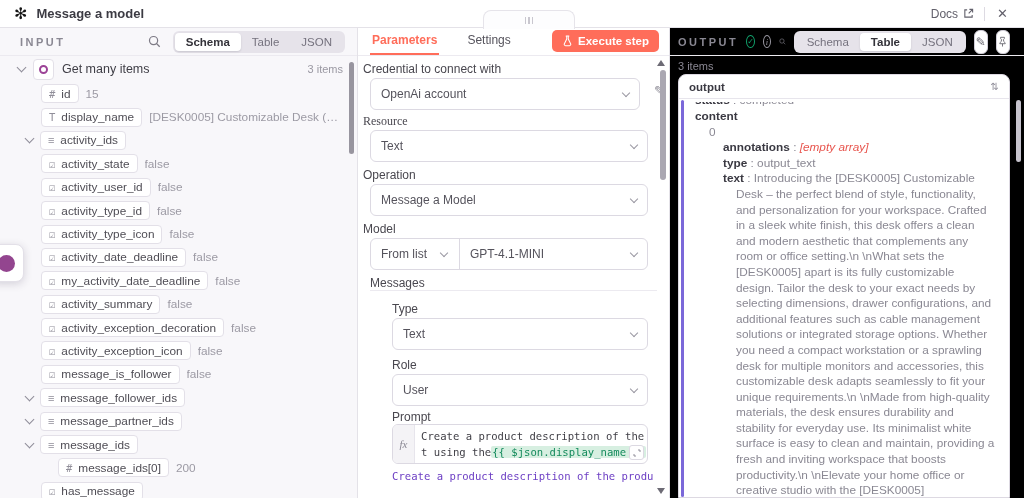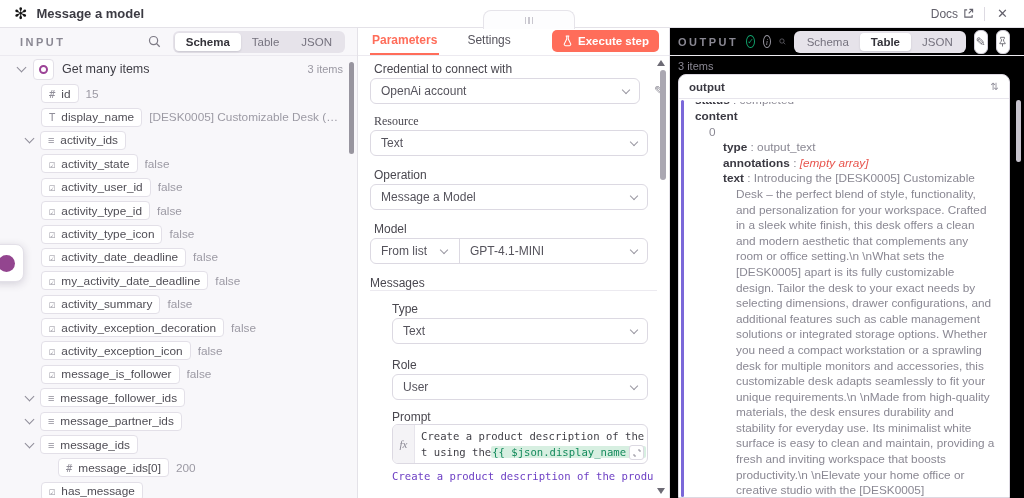--- a/index.html
+++ b/index.html
@@ -55,23 +55,23 @@
   .prev-node-btn { position:absolute; left:-12px; top:244px; width:36px; height:38px; background:#fff; border:1px solid #e3e0e8; border-radius:8px; box-shadow:0 2px 8px rgba(50,40,70,.18); display:flex; align-items:center; justify-content:center; z-index:3; }
   .prev-node-btn i { width:17px; height:17px; border-radius:50%; background:#93458f; display:block; }
 
   
   .mid-head { height:28px; display:flex; align-items:flex-end; padding:0 10px 0 12px; border-bottom:1px solid #eceaf0; position:relative; background:#fff; }
   .mtab { font-size:12px; padding:0 2px 8px; margin-right:26px; color:#55535c; cursor:pointer; position:relative; }
   .mtab.active { color:#ff6d5a; font-weight:700; }
   .mtab.active::after { content:""; position:absolute; left:0; right:0; bottom:0; height:2px; background:#ff6d5a; }
   .exec-btn { margin-left:auto; margin-bottom:3px; background:#ff6d5a; color:#fff; border:none; border-radius:5px; height:22px; padding:0 10px; font-size:11.5px; font-weight:700; display:flex; align-items:center; gap:5px; cursor:pointer; font-family:inherit; }
   .mid-body { position:absolute; top:28px; left:0; right:0; bottom:0; overflow:hidden; }
-  .flabel { position:absolute; left:16px; font-size:12px; color:#49474f; }
+  .flabel { position:absolute; left:5px; font-size:12px; color:#49474f; }
   .flabel.g { left:34px; }
-  .select { position:absolute; left:12px; width:278px; height:26px; background:#fff; border:1px solid #dcd9e2; border-radius:6px; display:flex; align-items:center; padding:0 26px 0 10px; font-size:12px; color:#55535c; cursor:pointer; }
+  .select { position:absolute; left:12px; width:278px; height:32px; background:#fff; border:1px solid #dcd9e2; border-radius:6px; display:flex; align-items:center; padding:0 26px 0 10px; font-size:12px; color:#55535c; cursor:pointer; }
   .select.g { left:34px; width:256px; }
   .sel-chev { position:absolute; right:10px; width:6px; height:6px; border-right:1.3px solid #9a98a2; border-bottom:1.3px solid #9a98a2; transform:rotate(45deg); margin-top:-2px; }
   .edit-cred { position:absolute; left:296px; width:16px; height:16px; color:#8a8893; font-size:13px; cursor:pointer; }
   .model-mode { display:flex; align-items:center; gap:14px; padding-right:12px; border-right:1px solid #dcd9e2; margin-right:10px; height:100%; position:relative; }
   .model-mode .mm-chev { position:static; transform:rotate(45deg); margin-top:-3px; width:6px; height:6px; border-right:1.3px solid #9a98a2; border-bottom:1.3px solid #9a98a2; }
   .sect { position:absolute; left:12px; right:12px; }
   .sect .s-label { font-size:12px; color:#49474f; }
   .sect hr { border:none; border-top:1px solid #eceaf0; }
   .expr { position:absolute; left:34px; width:256px; height:40px; border:1px solid #dcd9e2; border-radius:6px; background:#fff; display:flex; overflow:visible; }
   .expr .fx { width:22px; background:#f4f3f6; border-right:1px solid #e7e5ec; border-radius:5px 0 0 5px; display:flex; align-items:center; justify-content:center; font-family:"Liberation Serif","DejaVu Serif",serif; font-style:italic; font-size:11px; color:#8a8894; }
@@ -399,20 +399,20 @@
       <span class="out-sort">⇅</span>
     </div>
     <div class="out-body">
       <div class="accent-bar"></div>
       <div class="clip-row">
         <div class="jrow l1"><b>status</b> : <span>completed</span></div>
       </div>
       <div class="jrow l1"><b>content</b></div>
       <div class="jrow l2">0</div>
       <div id="output-kv">
+          <div class="kv"><b>annotations</b> : <span class="red">[empty array]</span></div>
           <div class="kv"><b>type</b> : <span>output_text</span></div>
-          <div class="kv"><b>annotations</b> : <span class="red">[empty array]</span></div>
         </div>
       <div class="text-block"><b>text</b> : <span>Introducing the [DESK0005] Customizable Desk – the perfect blend of style, functionality, and personalization for your workspace. Crafted in a sleek white finish, this desk offers a clean and modern aesthetic that complements any room or office setting.\n \nWhat sets the [DESK0005] apart is its fully customizable design. Tailor the desk to your exact needs by selecting dimensions, drawer configurations, and additional features such as cable management solutions or integrated storage options. Whether you need a compact workstation or a sprawling desk for multiple monitors and accessories, this customizable desk adapts seamlessly to fit your unique requirements.\n \nMade from high-quality materials, the desk ensures durability and stability for everyday use. Its minimalist white surface is easy to clean and maintain, providing a fresh and inviting workspace that boosts productivity.\n \nElevate your home office or creative studio with the [DESK0005] Customizable Desk — where your vision meets practical design. Create a workspace that inspires you, perfectly tailored to your style and workflow.</span></div>
     </div>
   </div>
   <div class="rscroll"></div>
 </div>
 
 </body></html>

